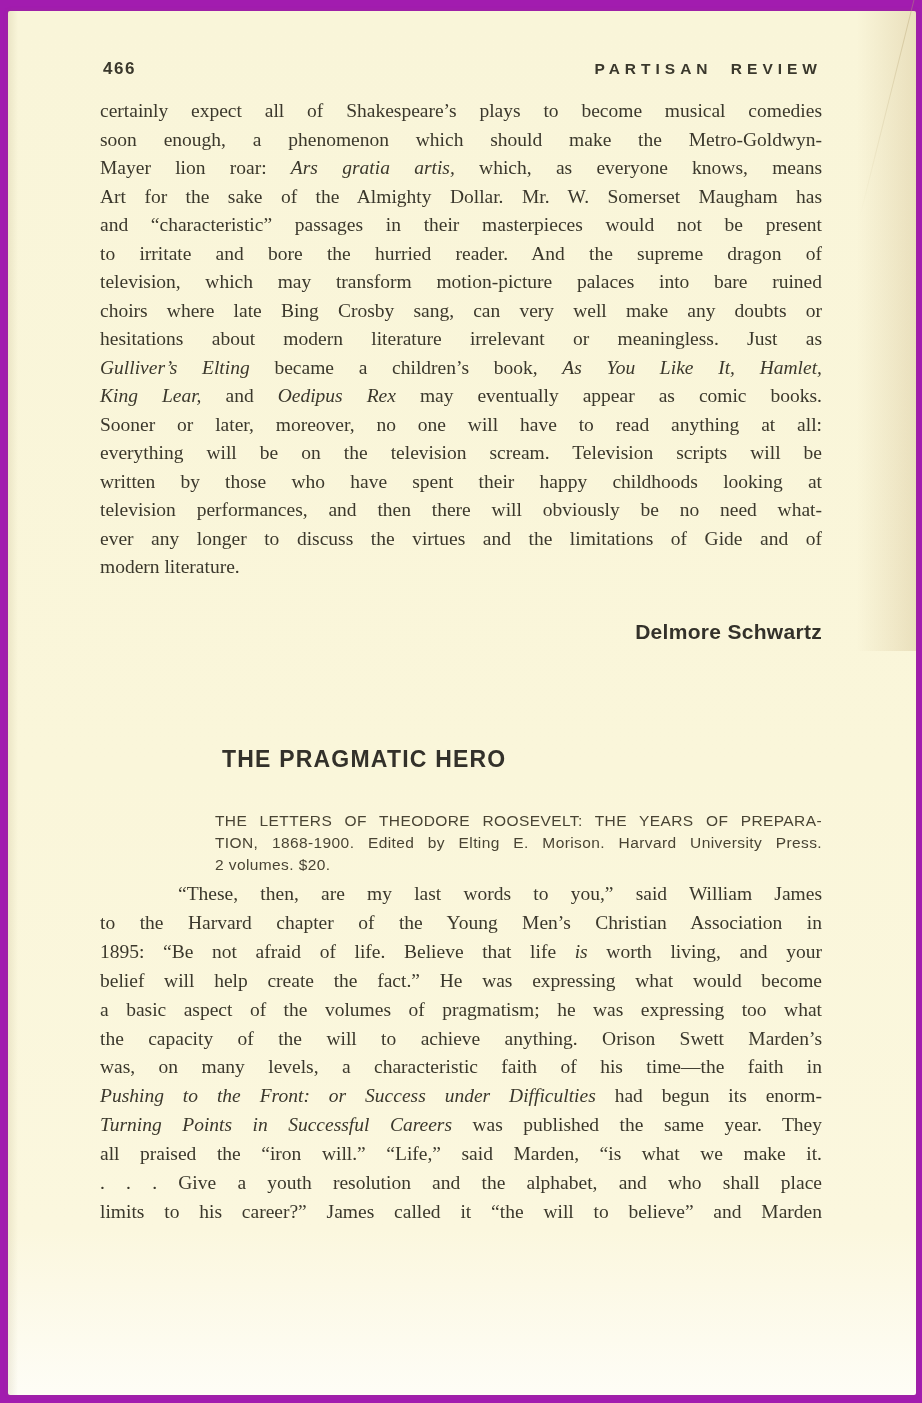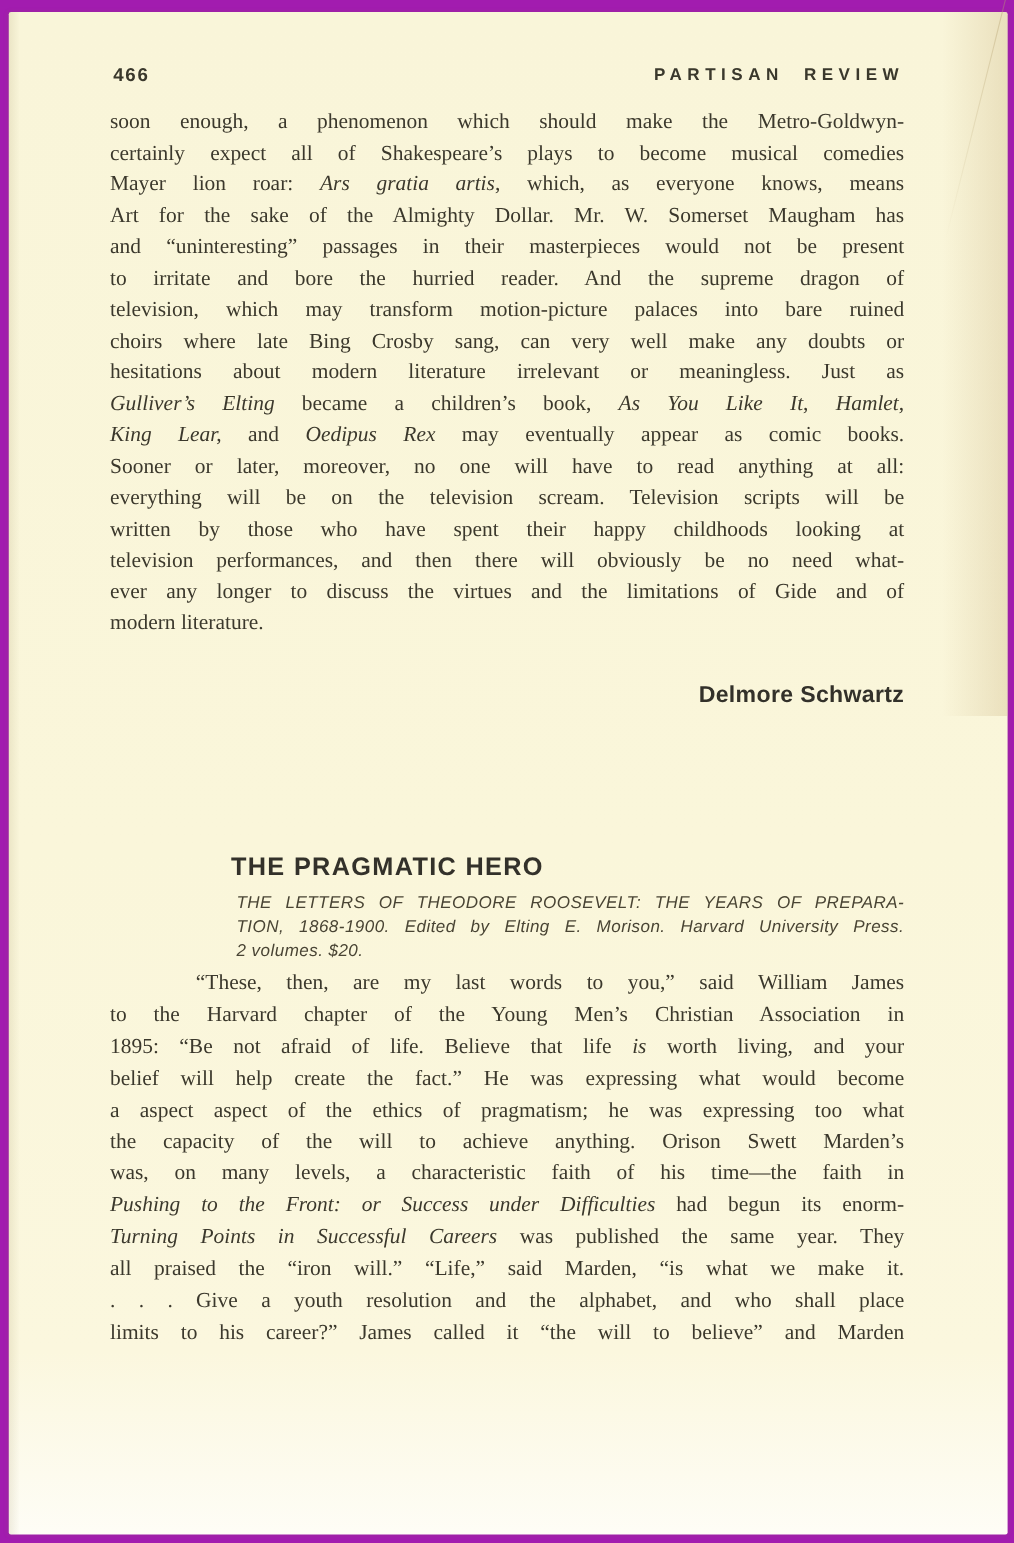--- a/index.html
+++ b/index.html
@@ -98,63 +98,61 @@
     top: 609px;
     font-family: "Liberation Sans", sans-serif;
     font-weight: bold;
     font-size: 21px;
     letter-spacing: 0.3px;
     color: #33312a;
   }
   
   #review-heading {
     position: absolute;
-    left: 202px;
+    left: 214px;
     top: 735px;
     font-family: "Liberation Sans", sans-serif;
     font-weight: bold;
     font-size: 23px;
     letter-spacing: 1.2px;
     color: #33312a;
-    margin-top: 28px;
   }
   
   #citation {
     position: absolute;
     left: 207px;
     top: 799px;
     width: 607px;
     font-family: "Liberation Sans", sans-serif;
     font-size: 15.5px;
     line-height: 21.8px;
     letter-spacing: 0.4px;
     color: #494434;
-    font-style: italic;
   }
   .cit-line { text-align: justify; text-align-last: justify; }
   .cit-line.clast { text-align-last: left; }
 </style>
 </head>
 <body>
 
 <div id="stage">
   <div id="paper">
     <div class="edge-shade-right"></div>
     <div class="edge-shade-left"></div>
     <div class="crease-line"></div>
 
     <div id="folio">466</div>
     <div id="journal">PARTISAN REVIEW</div>
 
     <div id="para-end" class="bodypara">
+        <div class="tline">certainly expect all of Shakespeare’s plays to become musical comedies</div>
         <div class="tline">soon enough, a phenomenon which should make the Metro-Goldwyn-</div>
-        <div class="tline">certainly expect all of Shakespeare’s plays to become musical comedies</div>
         <div class="tline">Mayer lion roar: <i>Ars gratia artis,</i> which, as everyone knows, means</div>
         <div class="tline">Art for the sake of the Almighty Dollar. Mr. W. Somerset Maugham has</div>
-        <div class="tline">and “uninteresting” passages in their masterpieces would not be present</div>
+        <div class="tline">and “characteristic” passages in their masterpieces would not be present</div>
         <div class="tline">to irritate and bore the hurried reader. And the supreme dragon of</div>
         <div class="tline">television, which may transform motion-picture palaces into bare ruined</div>
         <div class="tline">choirs where late Bing Crosby sang, can very well make any doubts or</div>
         <div class="tline">hesitations about modern literature irrelevant or meaningless. Just as</div>
         <div class="tline"><i>Gulliver’s Elting</i> became a children’s book, <i>As You Like It, Hamlet,</i></div>
         <div class="tline"><i>King Lear,</i> and <i>Oedipus Rex</i> may eventually appear as comic books.</div>
         <div class="tline">Sooner or later, moreover, no one will have to read anything at all:</div>
         <div class="tline">everything will be on the television scream. Television scripts will be</div>
         <div class="tline">written by those who have spent their happy childhoods looking at</div>
         <div class="tline">television performances, and then there will obviously be no need what-</div>
@@ -170,21 +168,21 @@
       <div class="cit-line">THE LETTERS OF THEODORE ROOSEVELT: THE YEARS OF PREPARA-</div>
       <div class="cit-line">TION, 1868-1900. Edited by Elting E. Morison. Harvard University Press.</div>
       <div class="cit-line clast">2 volumes. $20.</div>
     </div>
 
     <div id="para-review" class="bodypara">
         <div class="tline tindent">“These, then, are my last words to you,” said William James</div>
         <div class="tline">to the Harvard chapter of the Young Men’s Christian Association in</div>
         <div class="tline">1895: “Be not afraid of life. Believe that life <i>is</i> worth living, and your</div>
         <div class="tline">belief will help create the fact.” He was expressing what would become</div>
-        <div class="tline">a aspect aspect of the ethics of pragmatism; he was expressing too what</div>
+        <div class="tline">a basic aspect of the volumes of pragmatism; he was expressing too what</div>
         <div class="tline">the capacity of the will to achieve anything. Orison Swett Marden’s</div>
         <div class="tline">was, on many levels, a characteristic faith of his time—the faith in</div>
         <div class="tline"><i>Pushing to the Front: or Success under Difficulties</i> had begun its enorm-</div>
         <div class="tline"><i>Turning Points in Successful Careers</i> was published the same year. They</div>
         <div class="tline">all praised the “iron will.” “Life,” said Marden, “is what we make it.</div>
         <div class="tline">. . . Give a youth resolution and the alphabet, and who shall place</div>
         <div class="tline">limits to his career?” James called it “the will to believe” and Marden</div>
       </div>
   </div>
 </div>

